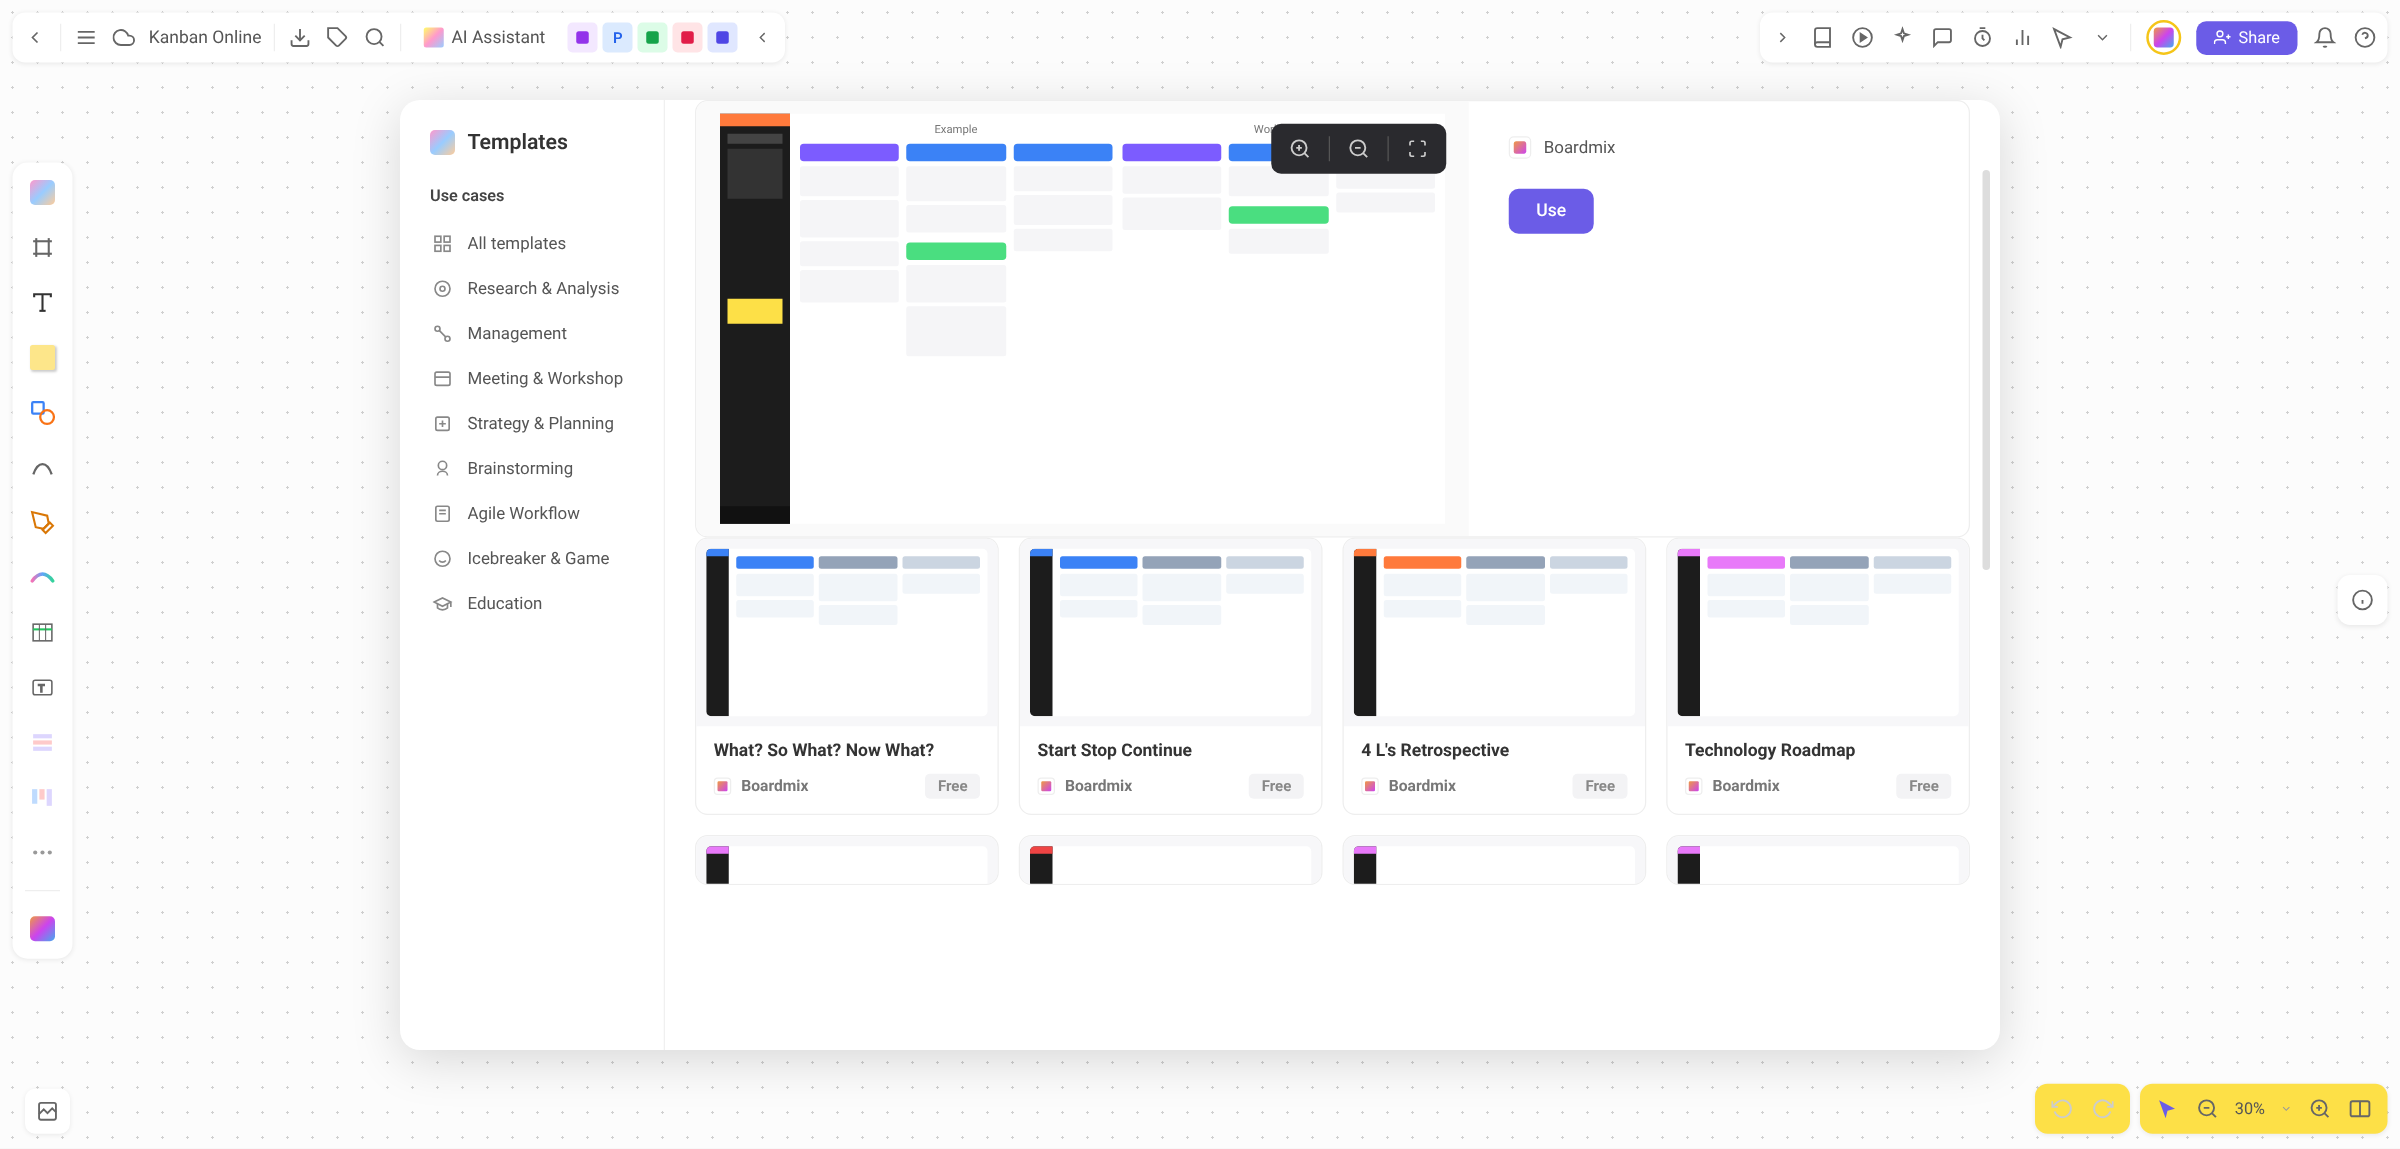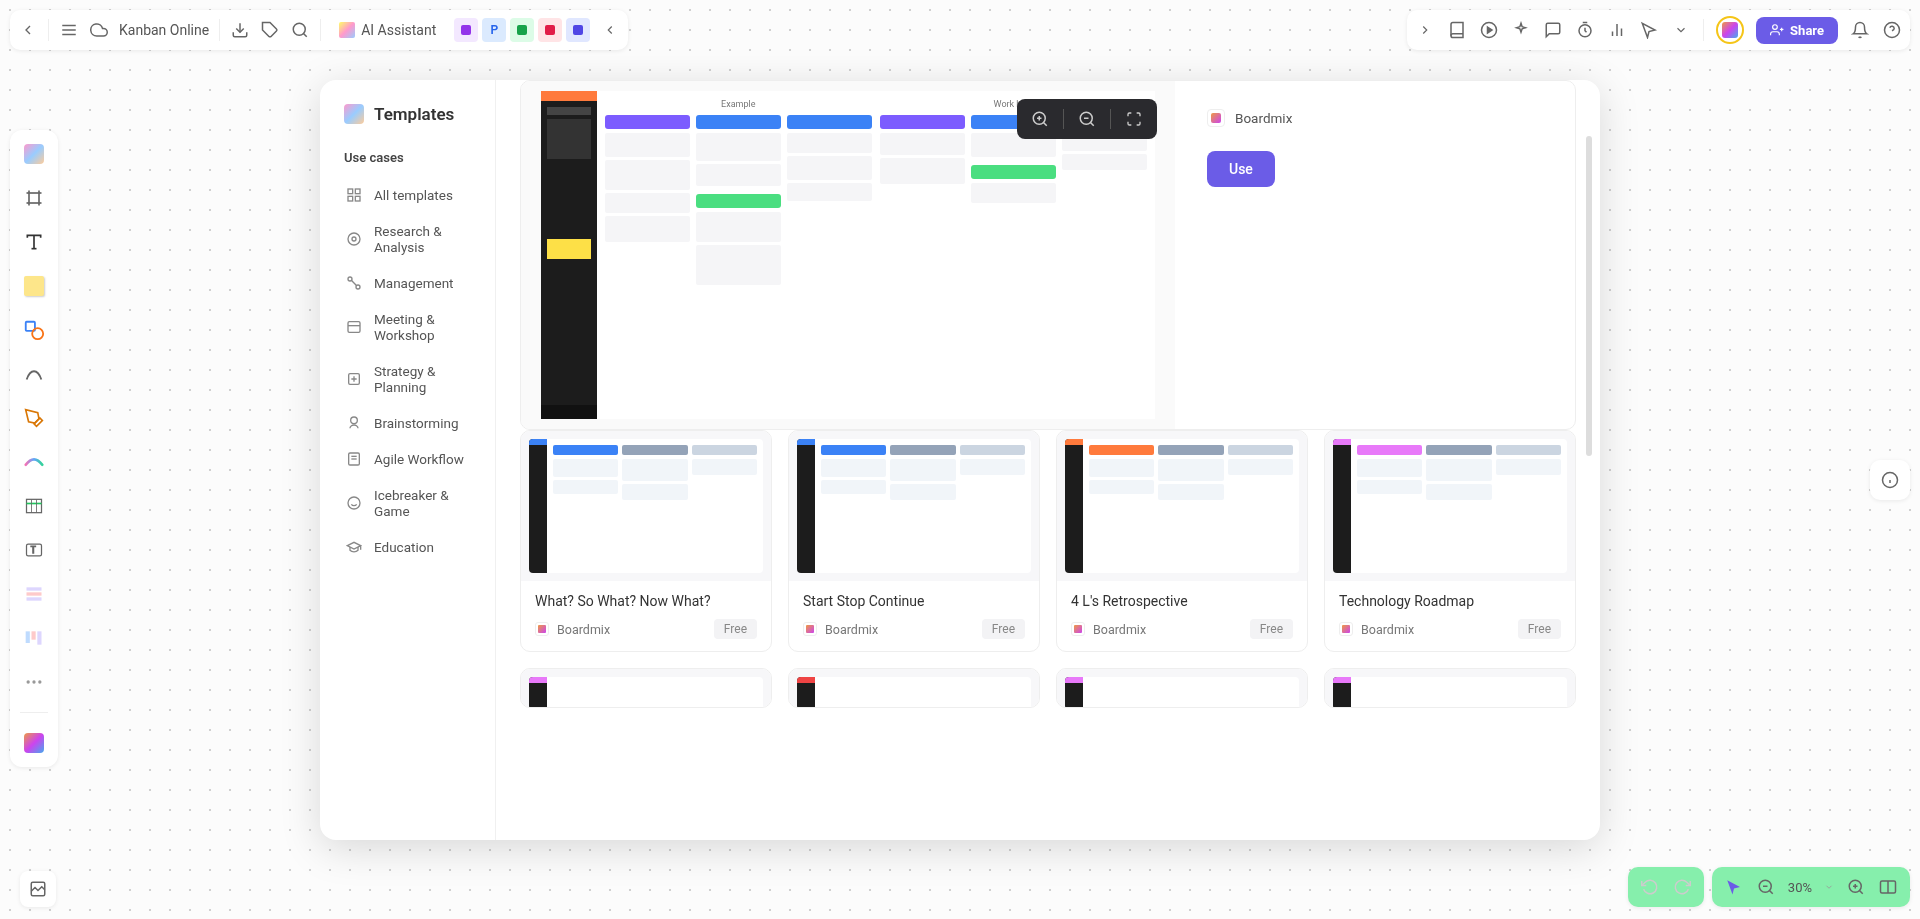--- a/index.html
+++ b/index.html
@@ -11,40 +11,40 @@
 
 .topbar-left { position: absolute; top: 10px; left: 10px; height: 40px; background: #fff; border-radius: 10px; display: flex; align-items: center; padding: 0 8px; gap: 10px; box-shadow: 0 1px 4px rgba(0,0,0,0.08); }
 .topbar-left .divider { width: 1px; height: 22px; background: #eee; }
 .ico { width: 20px; height: 20px; display: flex; align-items: center; justify-content: center; color: #666; cursor: pointer; }
 .file-name { font-size: 14px; color: #555; }
 .ai-assist { display: flex; align-items: center; gap: 6px; font-size: 14px; color: #555; padding: 4px 8px; }
 .ai-logo { width: 16px; height: 16px; background: linear-gradient(135deg,#ff6,#f9c,#9cf); border-radius: 2px; }
 .tab-chip { width: 24px; height: 24px; border-radius: 4px; display: flex; align-items: center; justify-content: center; font-size: 12px; font-weight: 600; }
 
 .topbar-right { position: absolute; top: 10px; right: 10px; height: 40px; background: #fff; border-radius: 10px; display: flex; align-items: center; padding: 0 8px; gap: 12px; box-shadow: 0 1px 4px rgba(0,0,0,0.08); }
-.share-btn { background: #6b5ce7; color: #fff; font-size: 13px; font-weight: 700; padding: 6px 14px; border-radius: 8px; display: flex; align-items: center; gap: 6px; cursor: pointer; }
+.share-btn { background: #6b5ce7; color: #fff; font-size: 13px; font-weight: 400; padding: 6px 14px; border-radius: 8px; display: flex; align-items: center; gap: 6px; cursor: pointer; }
 .avatar-ring { width: 28px; height: 28px; border-radius: 50%; border: 2px solid #f5c518; display: flex; align-items: center; justify-content: center; background: #fff; }
 .avatar-ring .inner { width: 16px; height: 16px; border-radius: 3px; background: linear-gradient(135deg,#e94,#c4e,#4ae); }
 
 
 .tool-rail { position: absolute; top: 130px; left: 10px; width: 48px; background: #fff; border-radius: 12px; display: flex; flex-direction: column; align-items: center; padding: 10px 0; gap: 16px; box-shadow: 0 1px 4px rgba(0,0,0,0.08); }
 .tool-rail .tico { width: 28px; height: 28px; display: flex; align-items: center; justify-content: center; cursor: pointer; border-radius: 6px; }
 
 
 .right-info { position: absolute; top: 460px; right: 10px; width: 40px; height: 40px; background: #fff; border-radius: 10px; display: flex; align-items: center; justify-content: center; box-shadow: 0 1px 4px rgba(0,0,0,0.08); cursor: pointer; }
 
 
 .bottom-left { position: absolute; bottom: 12px; left: 20px; }
 .bottom-right { position: absolute; bottom: 12px; right: 10px; height: 40px; display: flex; align-items: center; gap: 8px; }
-.bottom-group { background: #86efac; border-radius: 10px; height: 40px; display: flex; align-items: center; gap: 12px; padding: 0 12px; box-shadow: 0 1px 4px rgba(0,0,0,0.08); }
+.bottom-group { background: #fde047; border-radius: 10px; height: 40px; display: flex; align-items: center; gap: 12px; padding: 0 12px; box-shadow: 0 1px 4px rgba(0,0,0,0.08); }
 .zoom-val { font-size: 13px; color: #555; }
 
 
 .modal { position: absolute; top: 80px; left: 320px; width: 1280px; height: 760px; background: #fff; border-radius: 16px; box-shadow: 0 8px 40px rgba(0,0,0,0.15); display: flex; overflow: hidden; }
-.modal-sidebar { width: 176px; border-right: 1px solid #f0f0f0; padding: 24px 0 24px 24px; }
+.modal-sidebar { width: 212px; border-right: 1px solid #f0f0f0; padding: 24px 0 24px 24px; }
 .modal-sidebar h2 { font-size: 17px; font-weight: 600; color: #333; display: flex; align-items: center; gap: 10px; margin-bottom: 26px; }
 .tmpl-logo { width: 20px; height: 20px; border-radius: 4px; background: linear-gradient(135deg,#f9c,#9cf,#fc9); }
 .use-cases { font-size: 13px; font-weight: 600; color: #444; margin-bottom: 14px; }
 .sidebar-list { display: flex; flex-direction: column; gap: 4px; }
 .sidebar-item { display: flex; align-items: center; gap: 12px; padding: 8px 10px 8px 2px; font-size: 13.5px; color: #555; cursor: pointer; border-radius: 6px; }
 .sicon { width: 16px; height: 16px; flex-shrink: 0; color: #888; }
 
 .modal-main { flex: 1; display: flex; flex-direction: column; position: relative; }
 .modal-topbar { height: 56px; display: flex; align-items: center; justify-content: space-between; padding: 0 24px; }
 .back-link { display: flex; align-items: center; gap: 8px; font-size: 14px; color: #666; cursor: pointer; }
@@ -82,21 +82,21 @@
 .use-btn { background: #6b5ce7; color: #fff; border: none; padding: 10px 22px; border-radius: 8px; font-size: 14px; font-weight: 500; cursor: pointer; align-self: flex-start; }
 
 .related-title { font-size: 16px; font-weight: 600; color: #333; margin: 24px 0 16px; }
 .cards-grid { display: grid; grid-template-columns: repeat(4, 1fr); gap: 16px; }
 .tmpl-card { border: 1px solid #eee; border-radius: 10px; overflow: hidden; cursor: pointer; }
 .tmpl-thumb { height: 150px; background: #f7f7f9; position: relative; padding: 8px; }
 .thumb-inner { width: 100%; height: 100%; background: #fff; border-radius: 4px; display: flex; overflow: hidden; }
 .thumb-side { width: 18px; background: #1c1c1c; }
 .thumb-side-top { height: 6px; background: #3b82f6; }
 .thumb-body { flex: 1; padding: 6px; }
-.tmpl-meta { padding: 12px 14px; }
+.tmpl-meta { padding: 12px 14px; font-weight: bold; }
 .tmpl-name { font-size: 14px; color: #333; margin-bottom: 10px; }
 .tmpl-foot { display: flex; align-items: center; justify-content: space-between; }
 .tmpl-author { display: flex; align-items: center; gap: 8px; font-size: 12.5px; color: #777; }
 .tmpl-author-logo { width: 14px; height: 14px; border-radius: 3px; background: #fff; border: 1px solid #eee; position: relative; }
 .tmpl-author-logo::after { content: ""; position: absolute; inset: 2px; border-radius: 1px; background: linear-gradient(135deg,#e94,#c4e); }
 .tmpl-badge { font-size: 12px; color: #888; background: #f3f3f5; padding: 3px 10px; border-radius: 4px; }
 
 .scroll-track { position: absolute; top: 56px; right: 8px; bottom: 8px; width: 6px; }
 .scroll-thumb { position: absolute; top: 0; width: 6px; height: 320px; background: #ddd; border-radius: 3px; }
 

